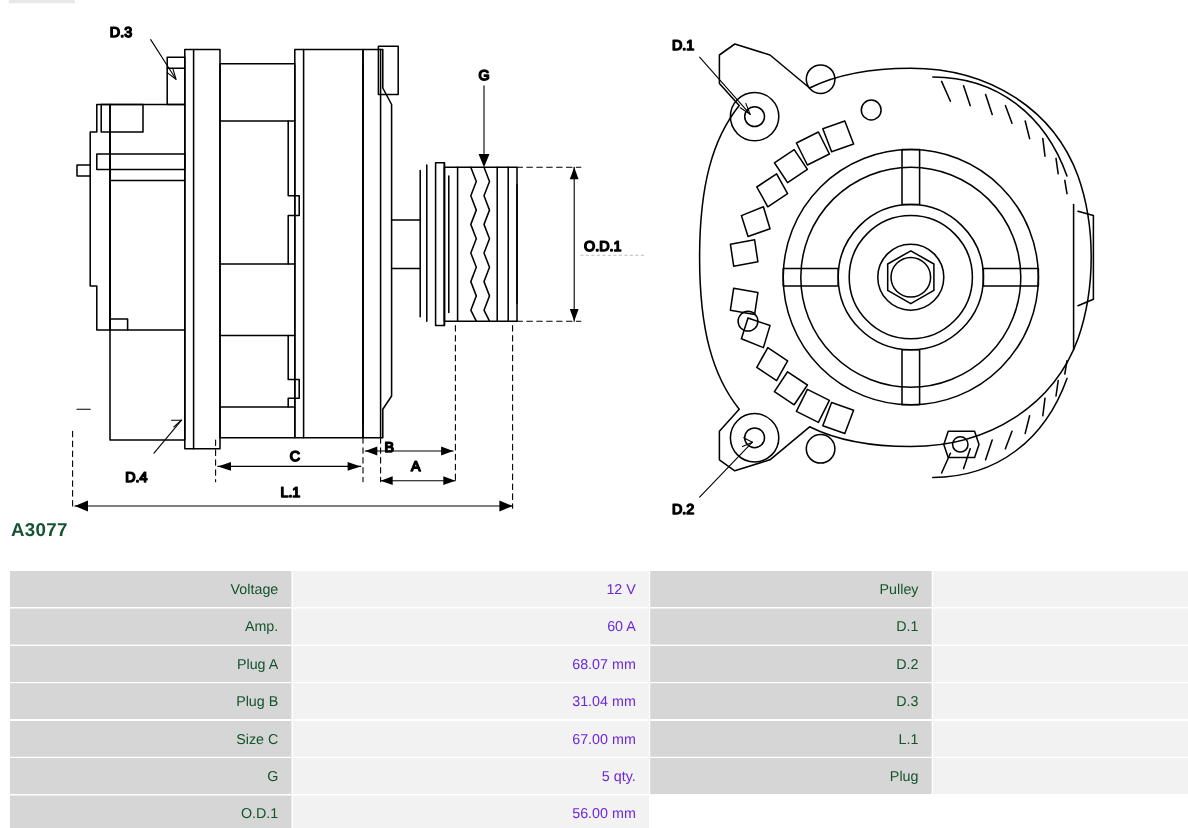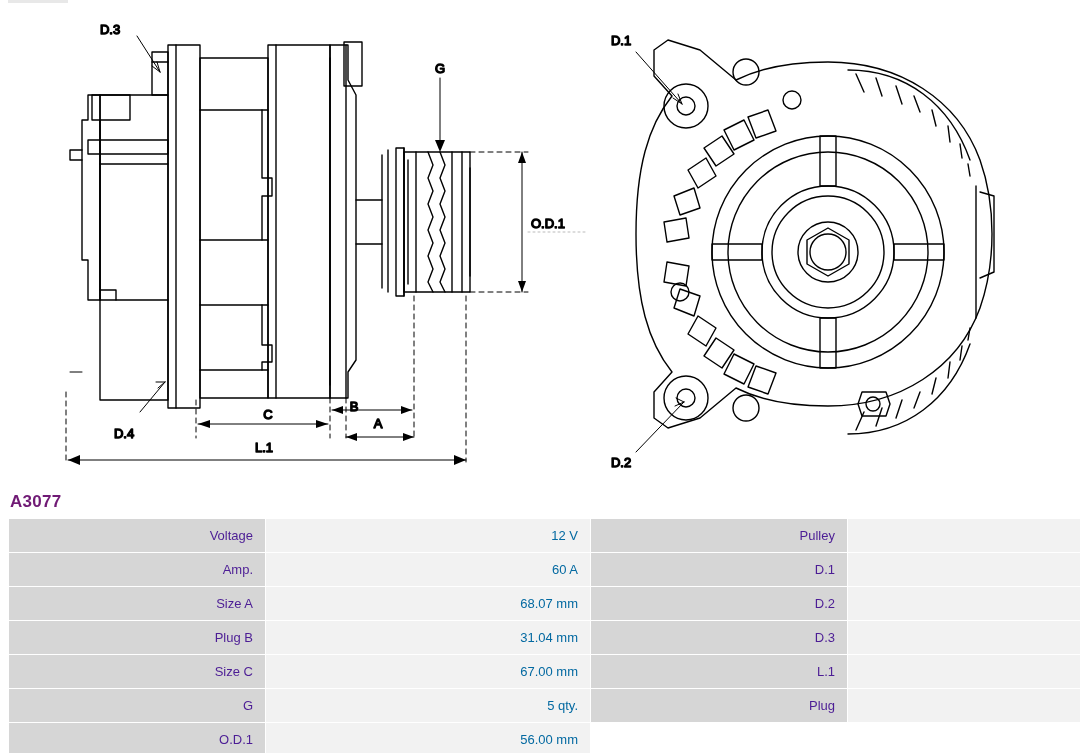--- a/index.html
+++ b/index.html
@@ -23,24 +23,24 @@
   .drawings {
     position: absolute;
     left: 0;
     top: 0;
     width: 1080px;
     height: 480px;
   }
   .part-number {
     position: absolute;
     left: 10px;
-    top: 492px;
+    top: 472px;
     font-size: 17px;
     font-weight: bold;
-    color: #701a75;
+    color: #14532d;
     letter-spacing: 0.3px;
   }
   .spec-table {
     position: absolute;
     left: 8px;
     top: 518px;
     width: 1064px;
     border-collapse: collapse;
     table-layout: fixed;
   }
@@ -48,27 +48,27 @@
     height: 33px;
     font-size: 13px;
     border: 1px solid #ffffff;
     padding: 0 12px;
     white-space: nowrap;
     overflow: hidden;
   }
   .spec-table td.label {
     background: #d6d6d6;
     text-align: right;
-    color: #4c1d95;
+    color: #14532d;
     width: 232px;
   }
   .spec-table td.value {
     background: #f2f2f2;
     text-align: right;
-    color: #0369a1;
+    color: #6d28d9;
     width: 300px;
   }
   .spec-table td.empty {
     background: #ffffff;
     border: 1px solid #ffffff;
   }
   .top-rule {
     position: absolute;
     left: 8px;
     top: 0;
@@ -292,21 +292,21 @@
         <td class="label">Pulley</td>
         <td class="value">AFP</td>
       </tr>
       <tr>
         <td class="label">Amp.</td>
         <td class="value">60 A</td>
         <td class="label">D.1</td>
         <td class="value">9.00 mm</td>
       </tr>
       <tr>
-        <td class="label">Size A</td>
+        <td class="label">Plug A</td>
         <td class="value">68.07 mm</td>
         <td class="label">D.2</td>
         <td class="value">10.50 mm</td>
       </tr>
       <tr>
         <td class="label">Plug B</td>
         <td class="value">31.04 mm</td>
         <td class="label">D.3</td>
         <td class="value">10.50 mm</td>
       </tr>

